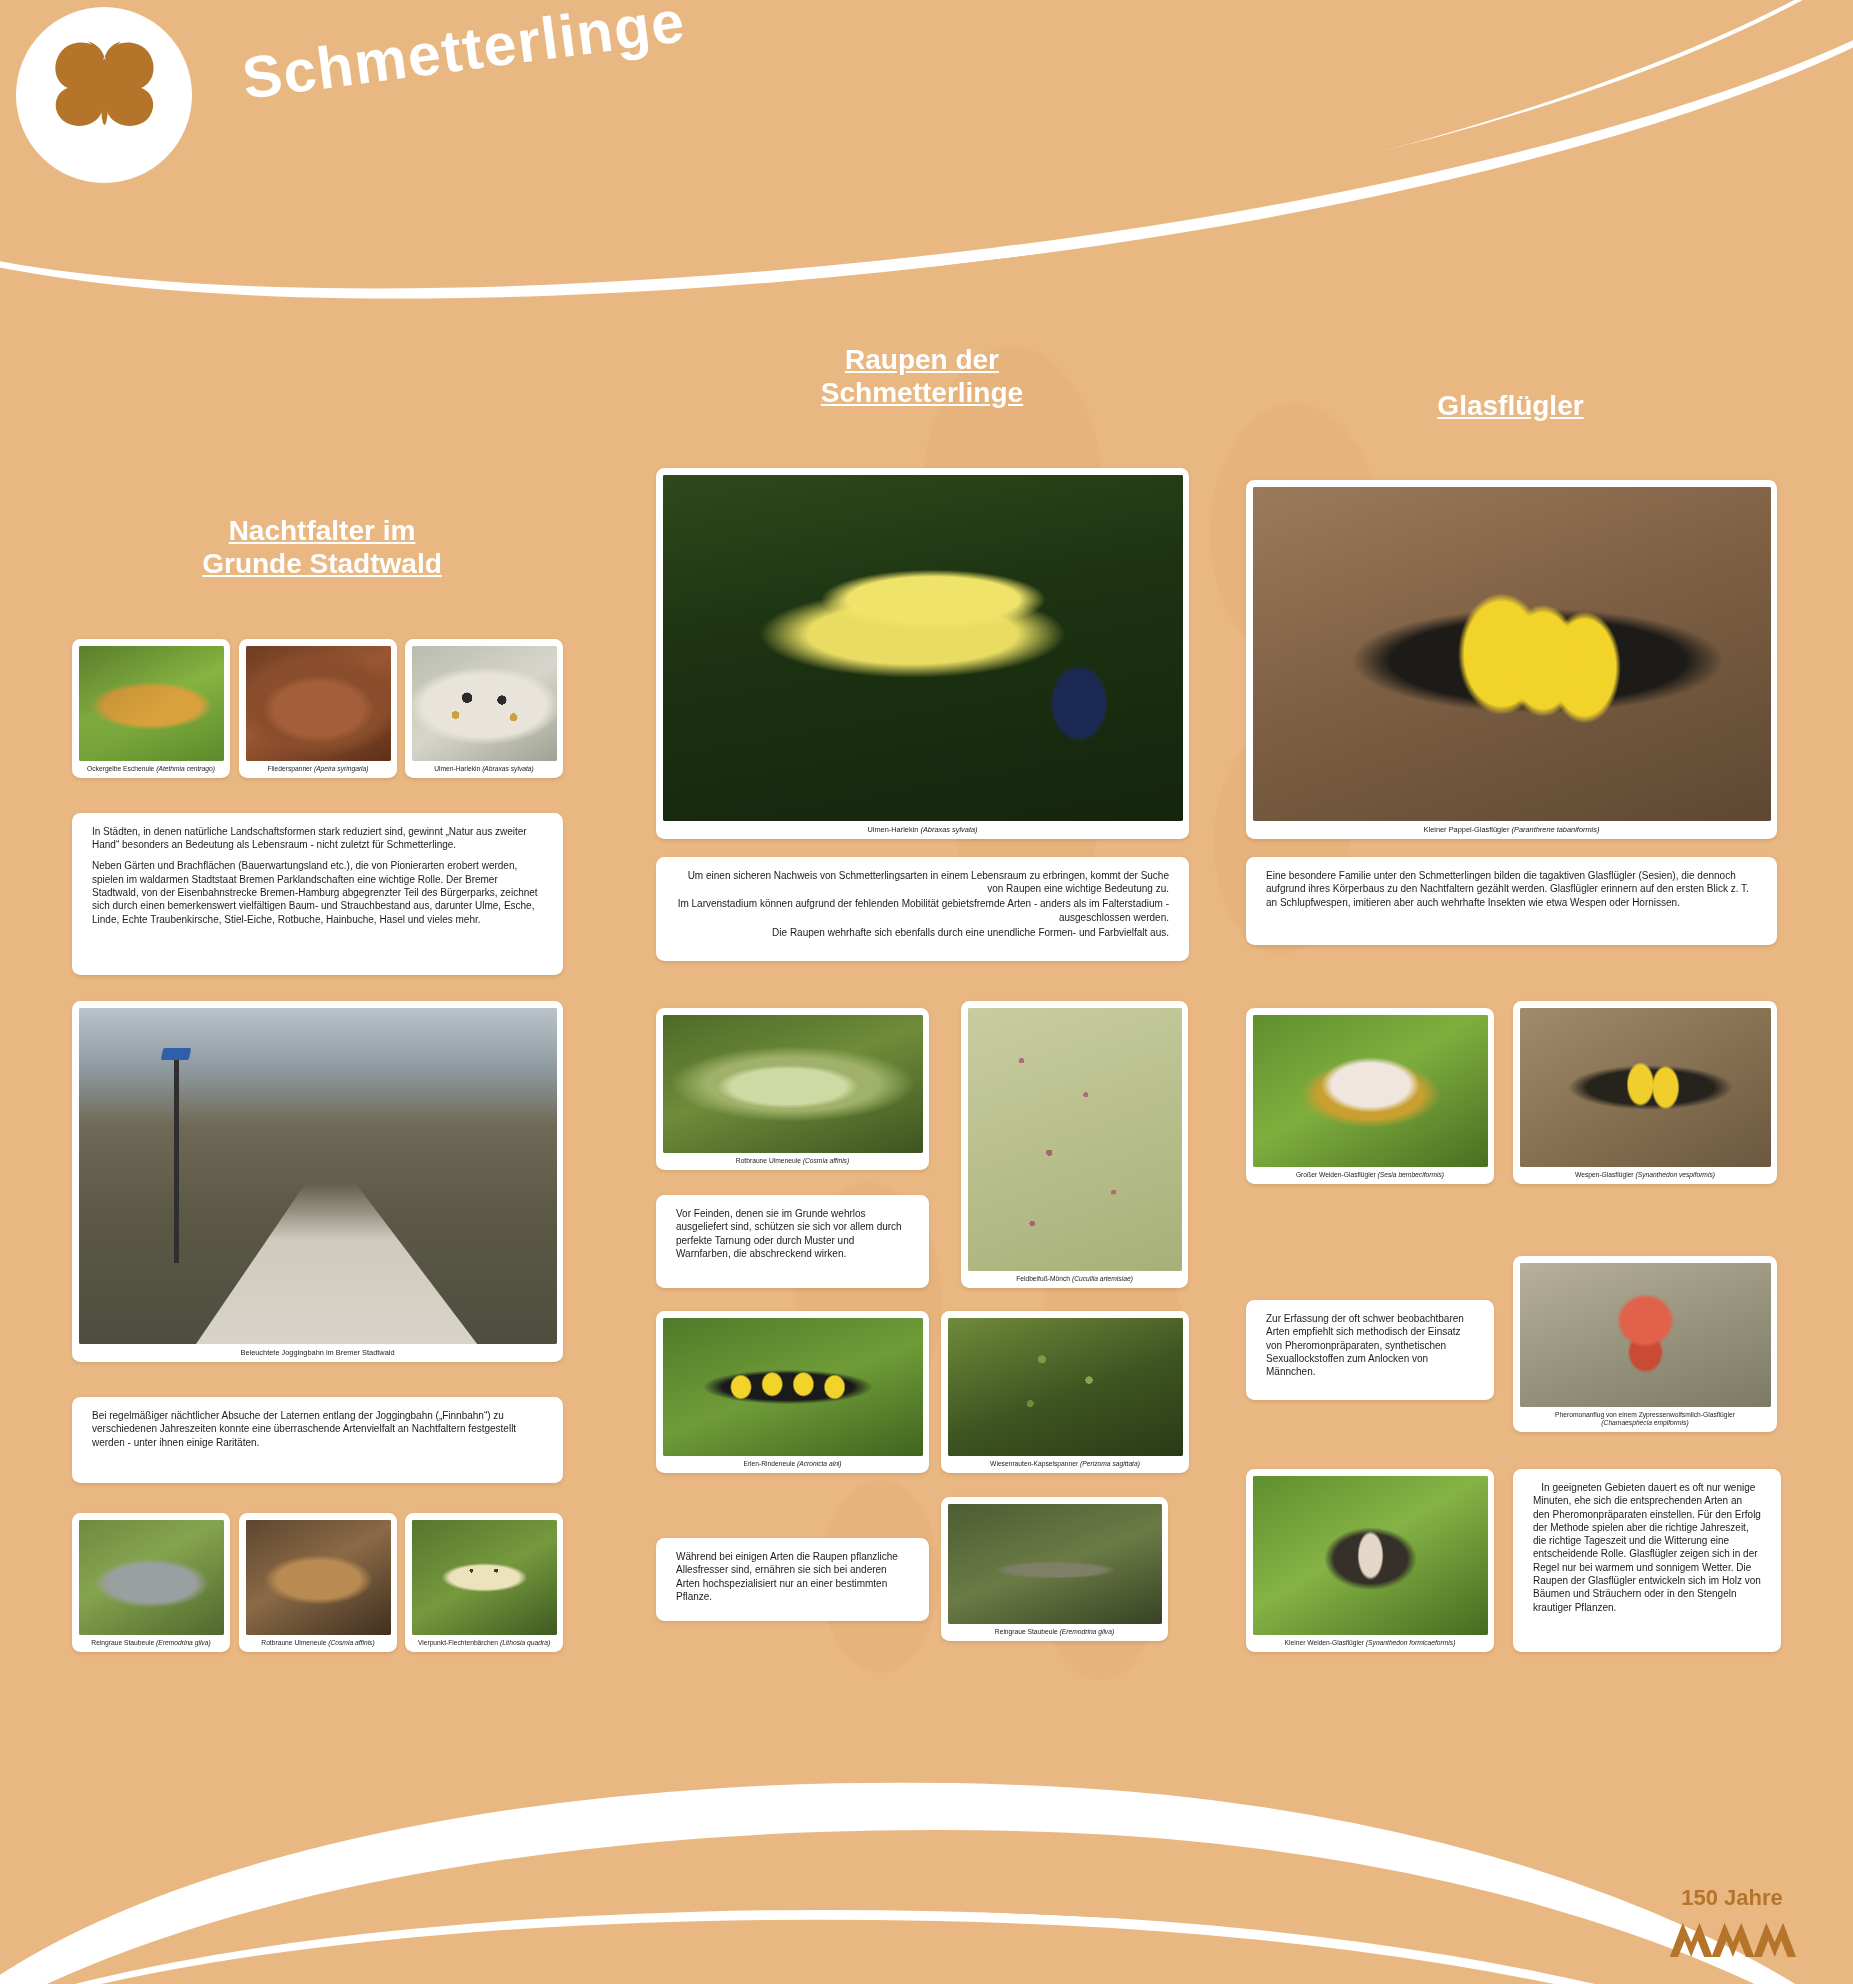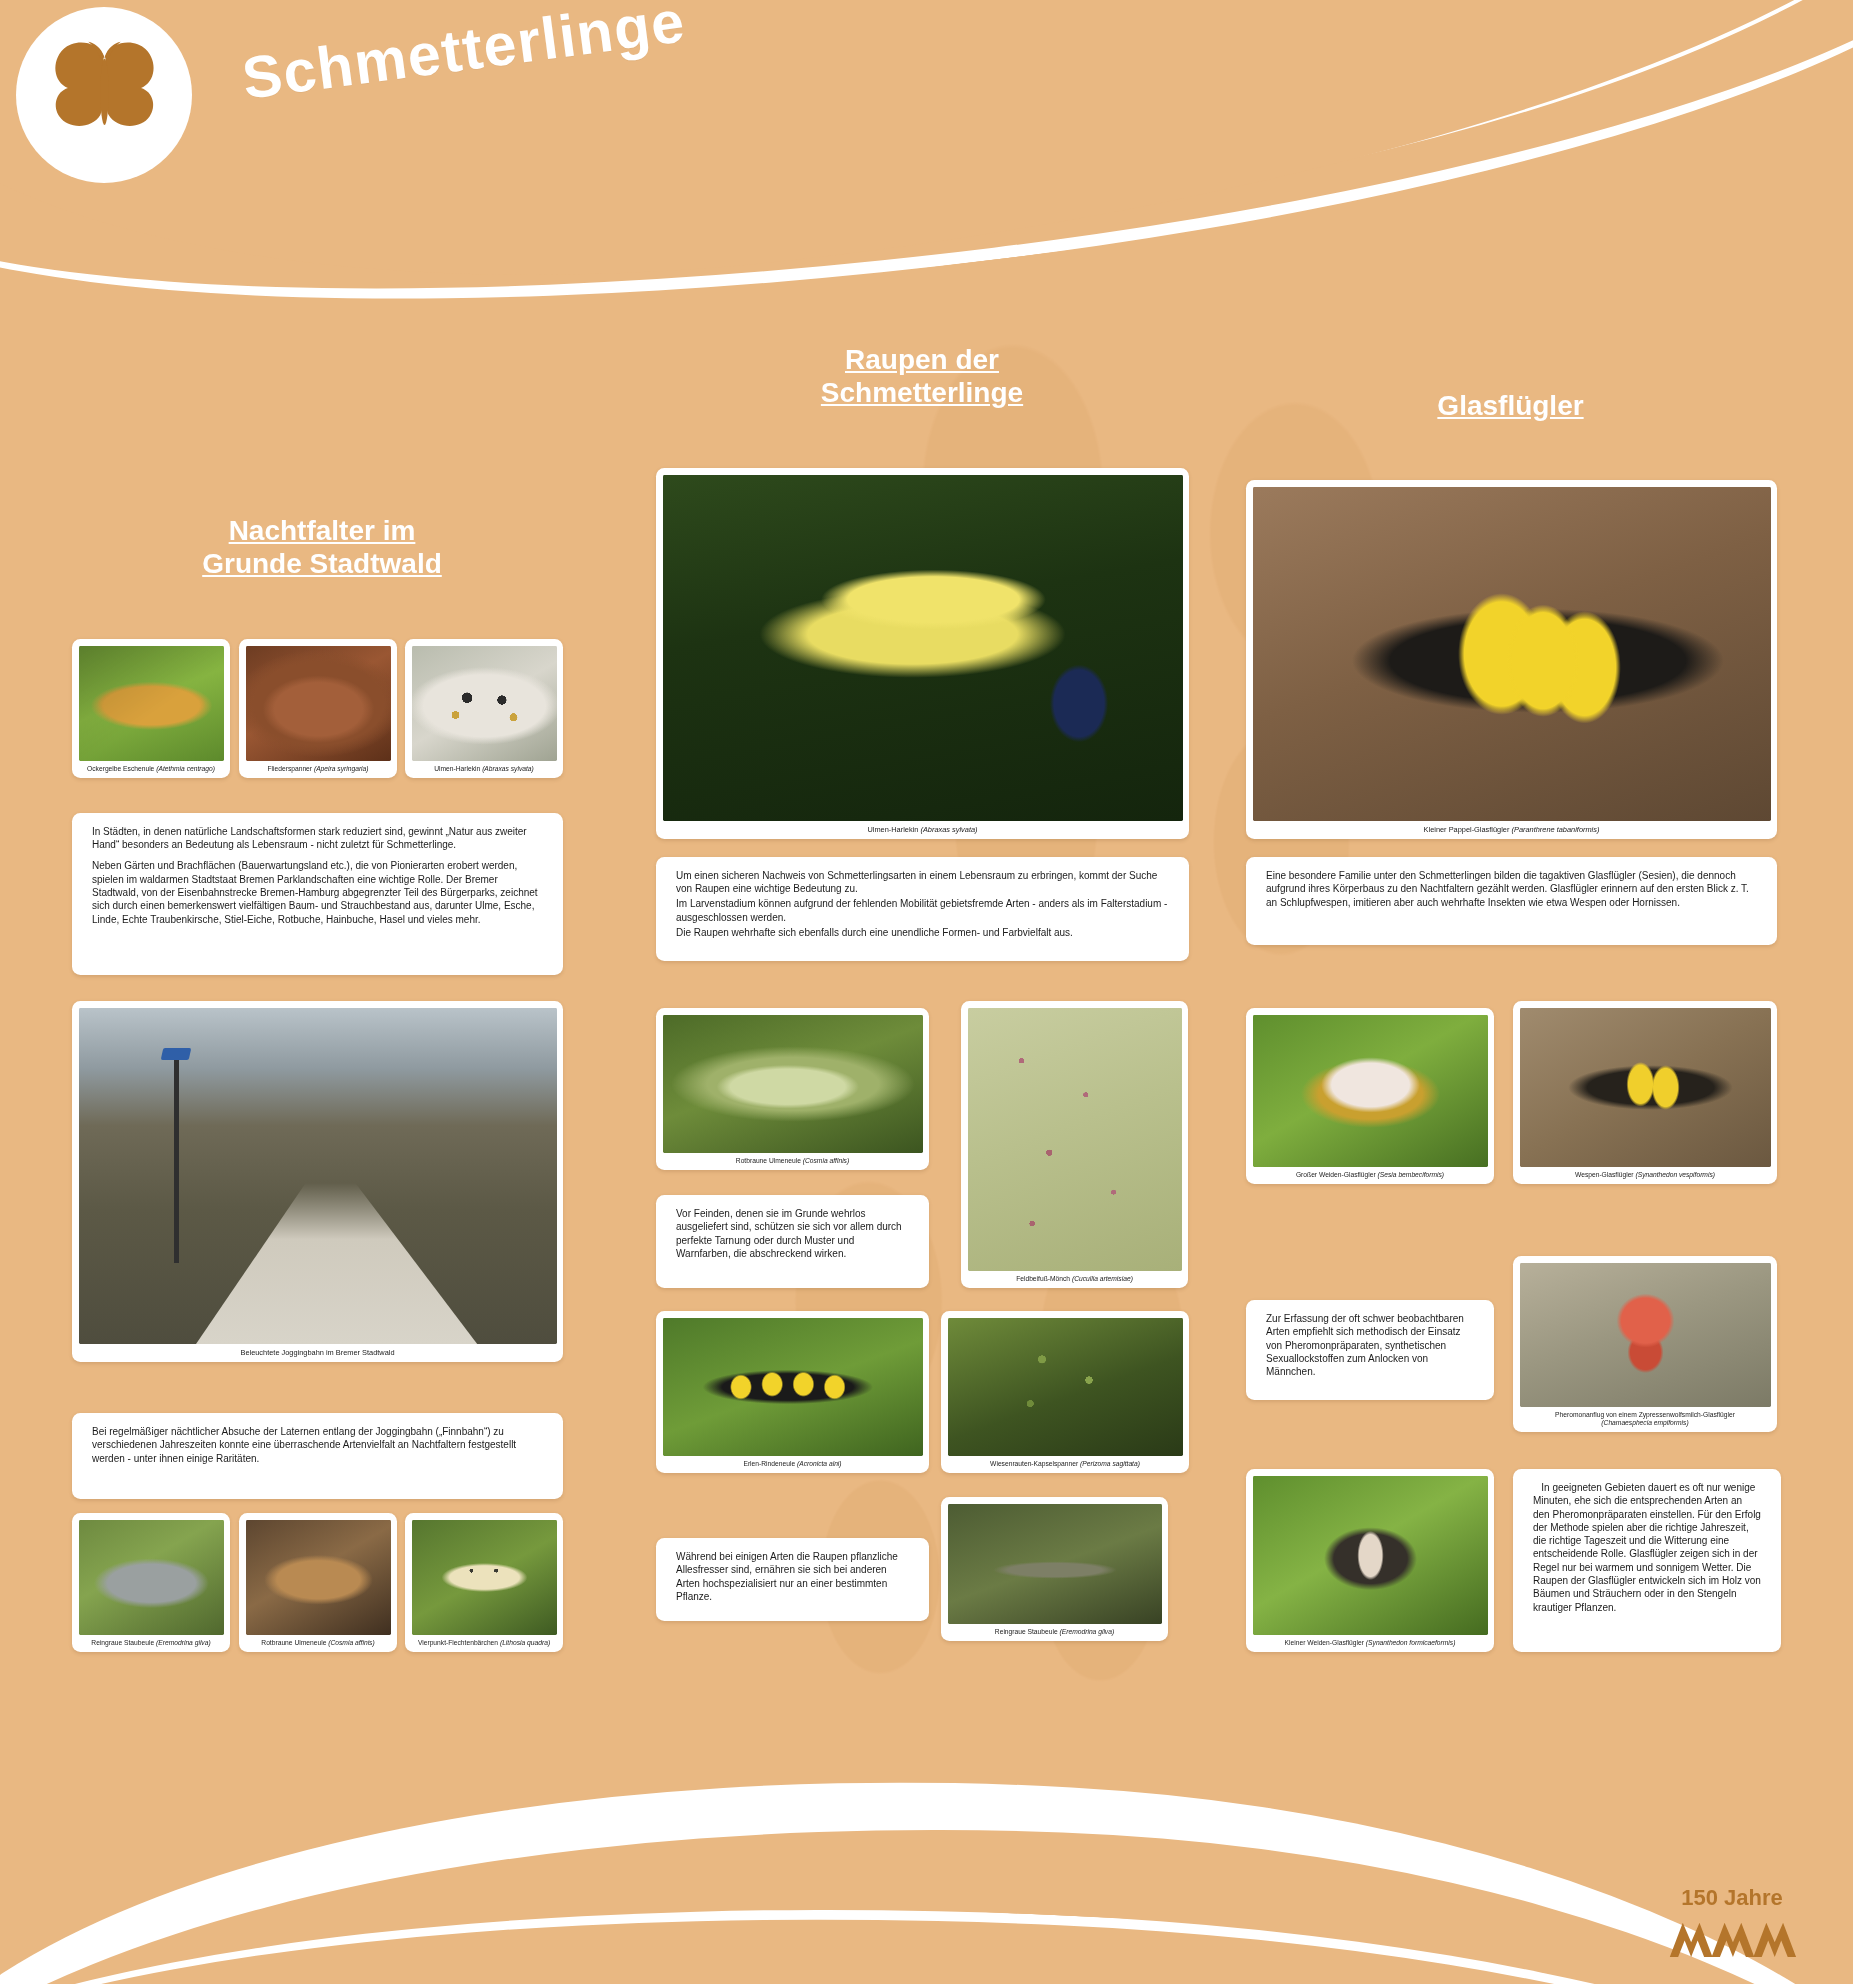--- a/index.html
+++ b/index.html
@@ -415,21 +415,21 @@
 
   <div class="card photo-card" style="left:72px; top:1001px; width:491px; height:361px;">
     <div class="photo ph-forest">
       <div class="forest-path"></div>
       <div class="lamp-post"></div>
       <div class="lamp-head"></div>
     </div>
     <div class="caption">Beleuchtete Joggingbahn im Bremer Stadtwald</div>
   </div>
 
-  <div class="card text-card" style="left:72px; top:1397px; width:491px; height:86px;margin-top:16px;">
+  <div class="card text-card" style="left:72px; top:1397px; width:491px; height:86px;">
     <p>Bei regelmäßiger nächtlicher Absuche der Laternen entlang der Joggingbahn („Finnbahn“) zu verschiedenen Jahreszeiten konnte eine überraschende Artenvielfalt an Nachtfaltern festgestellt werden - unter ihnen einige Raritäten.</p>
   </div>
 
   <div class="card photo-card" style="left:72px; top:1513px; width:158px; height:139px;">
     <div class="photo ph-moth-reingraue"></div>
     <div class="caption caption-sm">
       <span>Reingraue Staubeule</span>
       <span class="sci">(Eremodrina gilva)</span>
     </div>
   </div>
@@ -451,21 +451,21 @@
   </div>
 
   <div class="card photo-card" style="left:656px; top:468px; width:533px; height:371px;">
     <div class="photo ph-caterpillar-ulmen"></div>
     <div class="caption">
       <span>Ulmen-Harlekin</span>
       <span class="sci">(Abraxas sylvata)</span>
     </div>
   </div>
 
-  <div class="card text-card" style="left:656px; top:857px; width:533px; height:104px;">
+  <div class="card text-card" style="left:656px; top:857px; width:533px; height:104px;text-align:right;">
     <p style="margin-bottom:1.9px;">Um einen sicheren Nachweis von Schmetterlingsarten in einem Lebensraum zu erbringen, kommt der Suche von Raupen eine wichtige Bedeutung zu.</p>
     <p style="margin-bottom:1.9px;">Im Larvenstadium können aufgrund der fehlenden Mobilität gebietsfremde Arten - anders als im Falterstadium - ausgeschlossen werden.</p>
     <p>Die Raupen wehrhafte sich ebenfalls durch eine unendliche Formen- und Farbvielfalt aus.</p>
   </div>
 
   <div class="card photo-card" style="left:656px; top:1008px; width:273px; height:162px;">
     <div class="photo ph-caterpillar-rotbraun"></div>
     <div class="caption caption-sm">
       <span>Rotbraune Ulmeneule</span>
       <span class="sci">(Cosmia affinis)</span>

